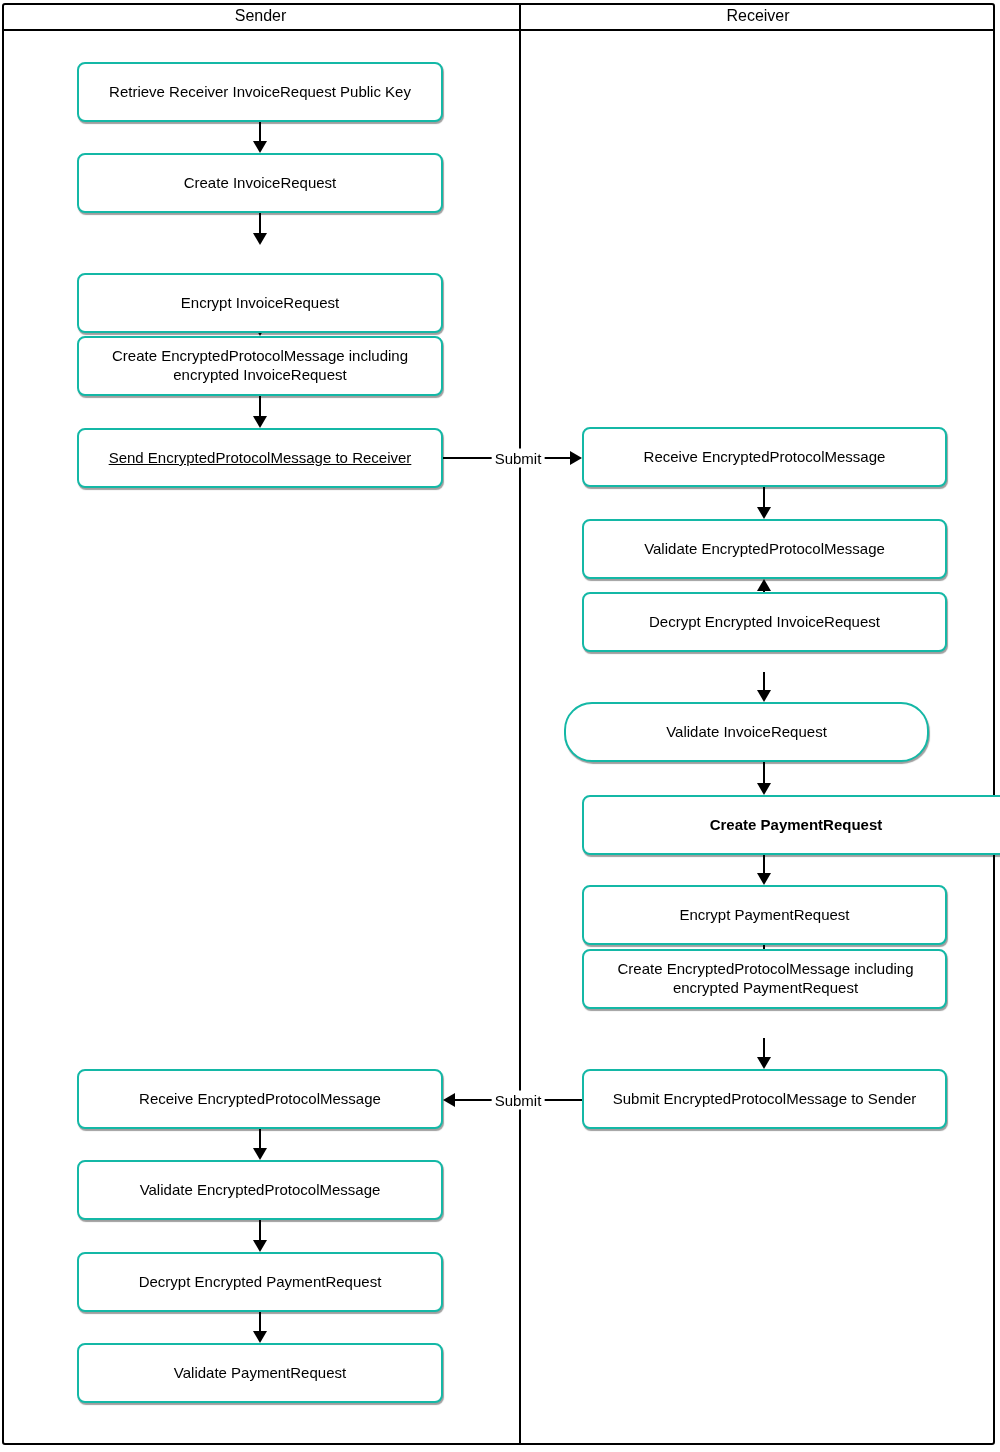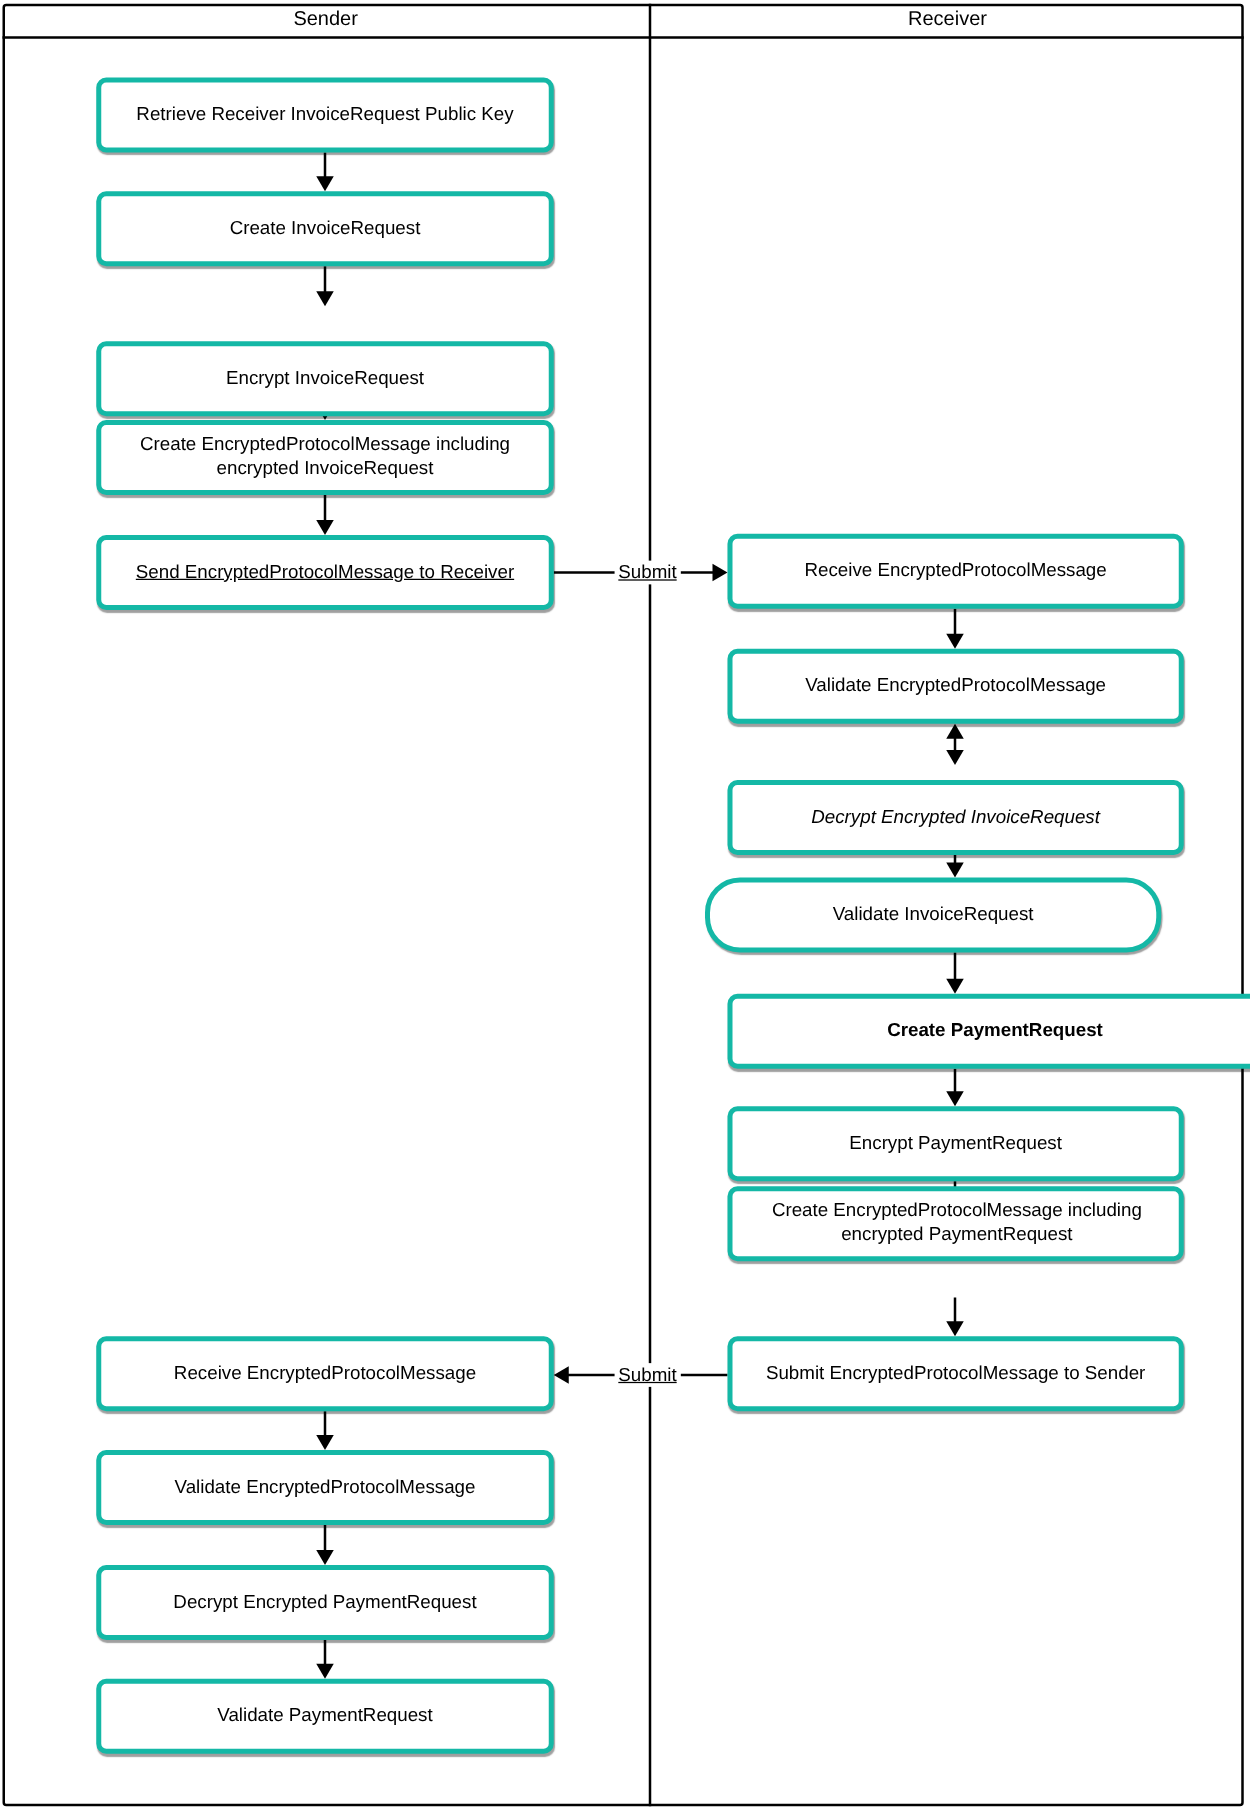--- a/index.html
+++ b/index.html
@@ -12,21 +12,21 @@
     border:2px solid #000;border-radius:3px;box-sizing:border-box;z-index:0;
   }
   .header-sep{position:absolute;left:2px;top:29px;width:993px;height:2px;background:#000;z-index:1;}
   .lane-divider{position:absolute;left:519px;top:3px;height:1442px;width:2px;background:#000;z-index:1;}
   .lane-header{
     position:absolute;top:3px;height:26px;display:flex;align-items:center;justify-content:center;
     font-size:16px;z-index:2;
   }
   .node{
     position:absolute;width:366px;height:60px;background:#fff;
-    border:4px solid #14b8a6;border-radius:8px;box-sizing:border-box;
+    border:2px solid #14b8a6;border-radius:8px;box-sizing:border-box;
     display:flex;align-items:center;justify-content:center;text-align:center;
     font-size:15px;line-height:1.25;padding:2px 14px;z-index:3;
     box-shadow:1px 2px 1px rgba(0,0,0,0.38);
   }
   
   .arrow-down{position:absolute;width:14px;z-index:2;}
   .arrow-down::before{content:"";position:absolute;left:6px;top:0;bottom:11px;width:2px;background:#000;}
   .arrow-down::after{content:"";position:absolute;left:0;bottom:0;width:0;height:0;
     border-left:7px solid transparent;border-right:7px solid transparent;border-top:12px solid #000;}
   
@@ -40,21 +40,21 @@
   .arrow-right{position:absolute;height:14px;z-index:2;}
   .arrow-right::before{content:"";position:absolute;top:6px;left:0;right:11px;height:2px;background:#000;}
   .arrow-right::after{content:"";position:absolute;right:0;top:0;width:0;height:0;
     border-top:7px solid transparent;border-bottom:7px solid transparent;border-left:12px solid #000;}
   .arrow-left{position:absolute;height:14px;z-index:2;}
   .arrow-left::before{content:"";position:absolute;top:6px;right:0;left:11px;height:2px;background:#000;}
   .arrow-left::after{content:"";position:absolute;left:0;top:0;width:0;height:0;
     border-top:7px solid transparent;border-bottom:7px solid transparent;border-right:12px solid #000;}
   .edge-label{
     position:absolute;transform:translate(-50%,-50%);background:#fff;
-    font-size:15px;padding:1px 3px;z-index:4;white-space:nowrap;text-decoration:underline;
+    font-size:15px;padding:1px 3px;z-index:4;white-space:nowrap;
   }
 </style>
 </head>
 <body>
 
 <div id="canvas">
 
   <div class="frame"></div>
   <div class="header-sep"></div>
   <div class="lane-divider"></div>
@@ -71,21 +71,21 @@
   <div class="arrow-down" style="left:253px;top:122px;height:31px;"></div>
   <div class="arrow-down" style="left:253px;top:213px;height:32px;"></div>
   <div class="arrow-down" style="left:253px;top:305px;height:31px;"></div>
   <div class="arrow-down" style="left:253px;top:396px;height:32px;"></div>
 
   <div class="arrow-right" style="left:443px;top:451px;width:139px;"></div>
   <div class="edge-label" style="left:518px;top:458px;">Submit</div>
 
   <div class="node" style="left:582px;top:427px;width:365px;">Receive EncryptedProtocolMessage</div>
   <div class="node" style="left:582px;top:519px;width:365px;">Validate EncryptedProtocolMessage</div>
-  <div class="node" style="left:582px;top:624px;width:365px;font-style:italic;">Decrypt Encrypted InvoiceRequest</div>
+  <div class="node" style="left:582px;top:592px;width:365px;">Decrypt Encrypted InvoiceRequest</div>
   <div class="node" style="left:564px;top:702px;width:365px;border-radius:28px;">Validate InvoiceRequest</div>
   <div class="node" style="left:582px;top:795px;width:428px;font-weight:bold;">Create PaymentRequest</div>
   <div class="node" style="left:582px;top:885px;width:365px;">Encrypt PaymentRequest</div>
   <div class="node" style="left:582px;top:949px;width:365px;padding-left:16px;">Create EncryptedProtocolMessage including encrypted PaymentRequest</div>
   <div class="node" style="left:582px;top:1069px;width:365px;">Submit EncryptedProtocolMessage to Sender</div>
 
   <div class="arrow-down" style="left:757px;top:487px;height:32px;"></div>
   <div class="arrow-both" style="left:757px;top:579px;height:33px;">
       <span class="up-head"></span>
     </div>

